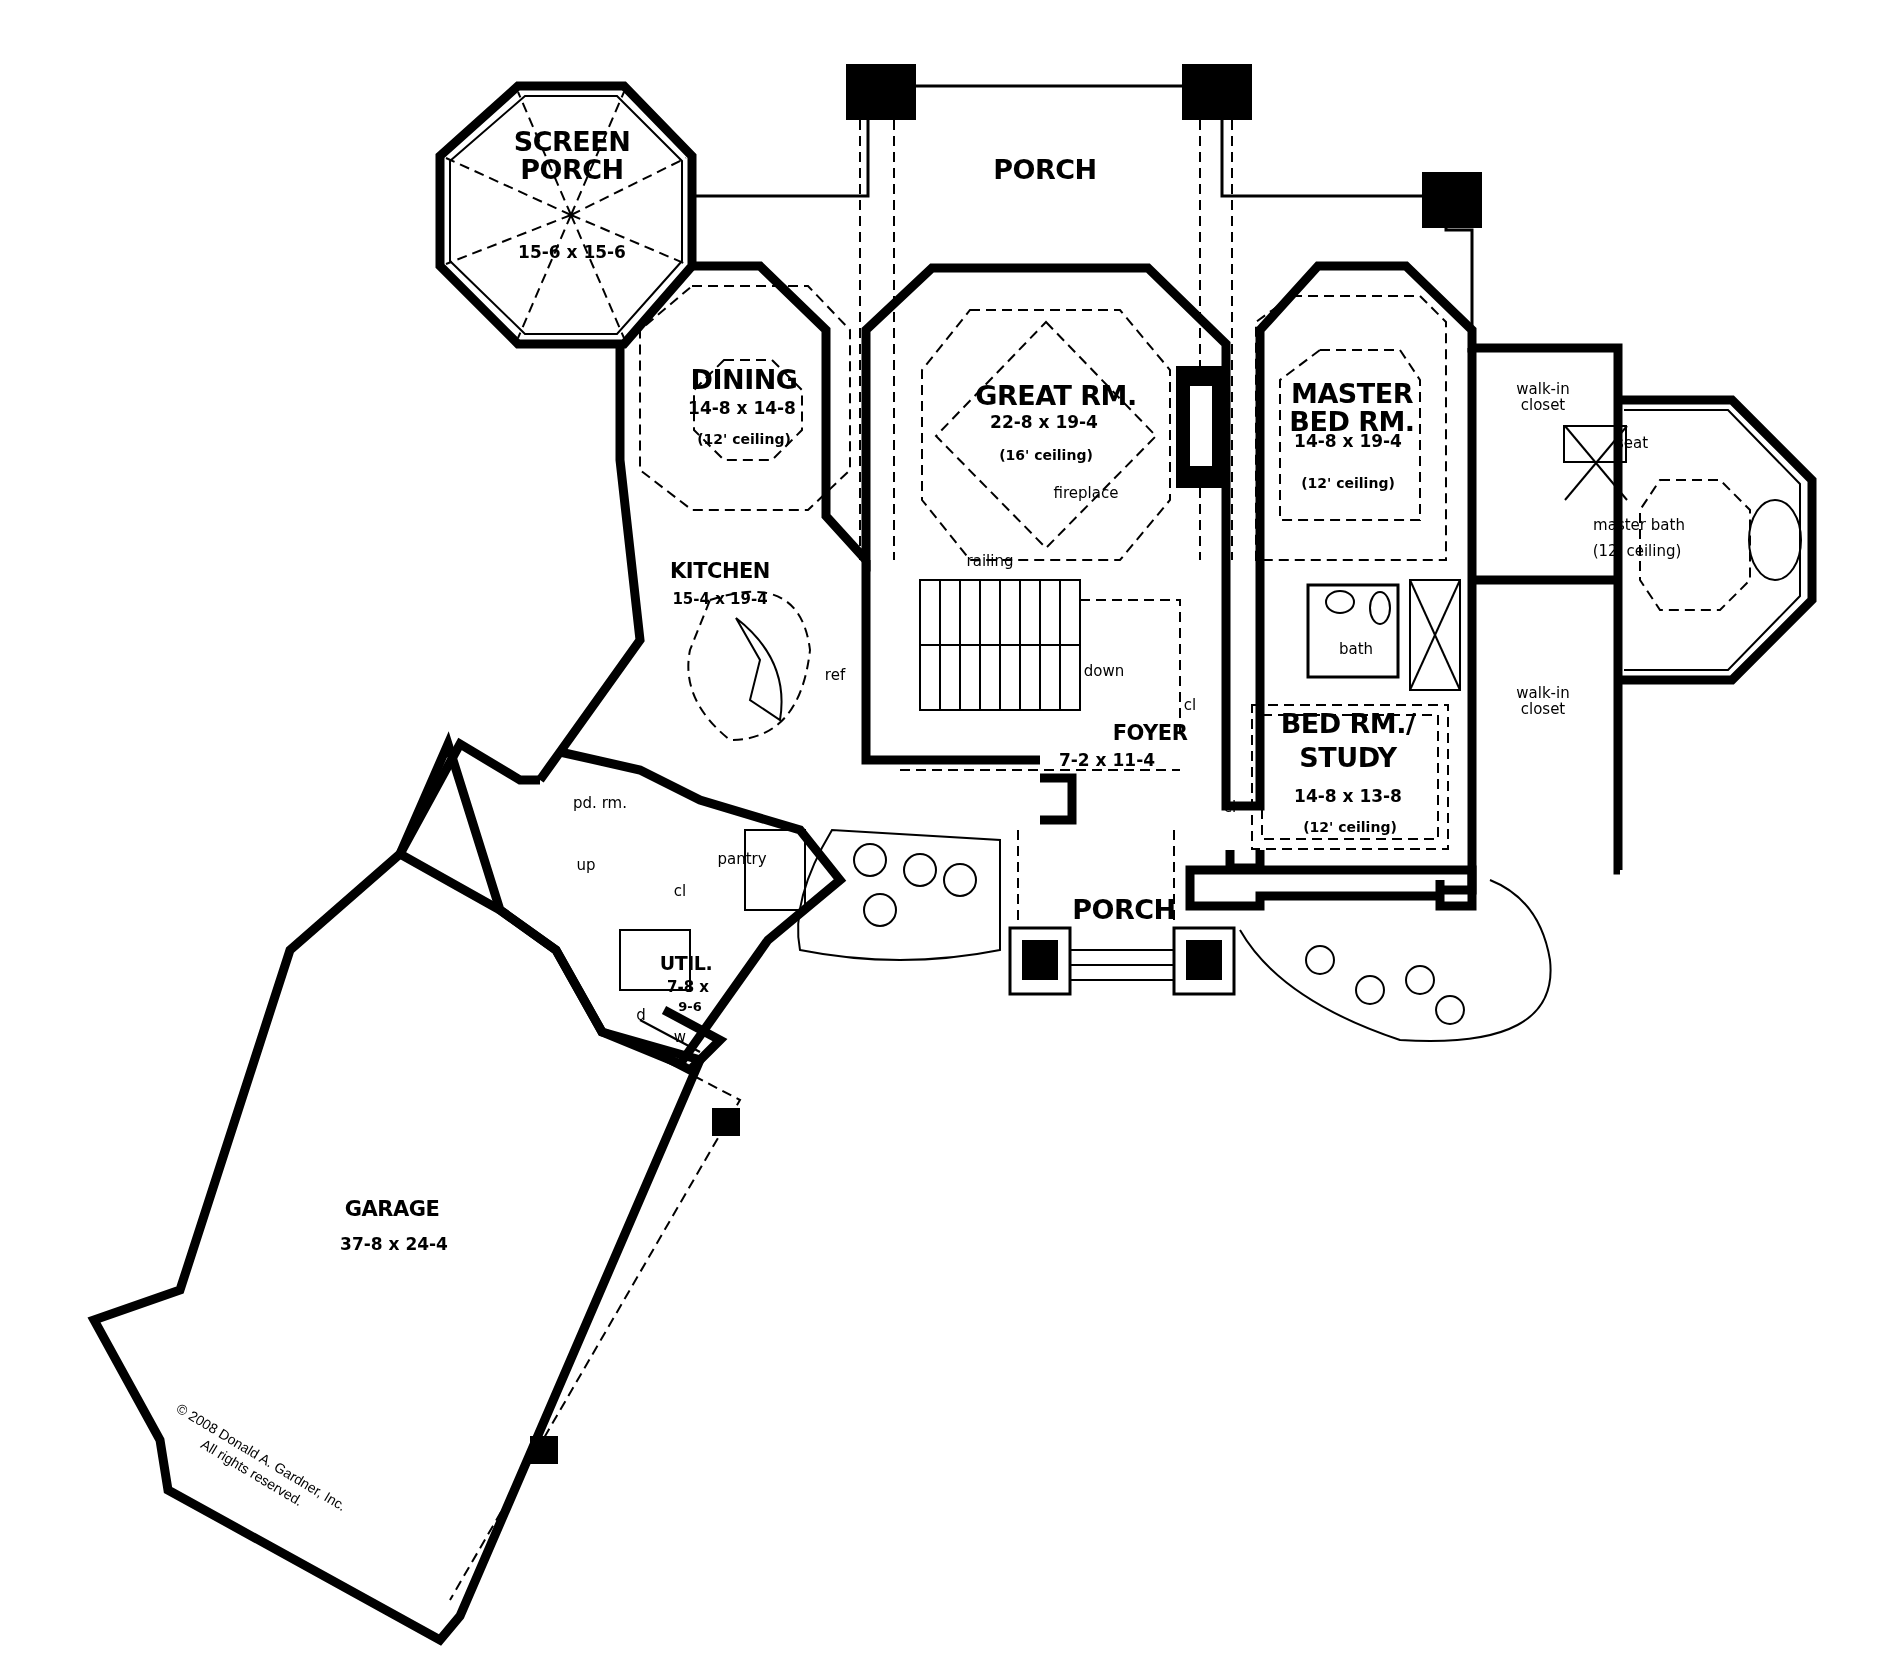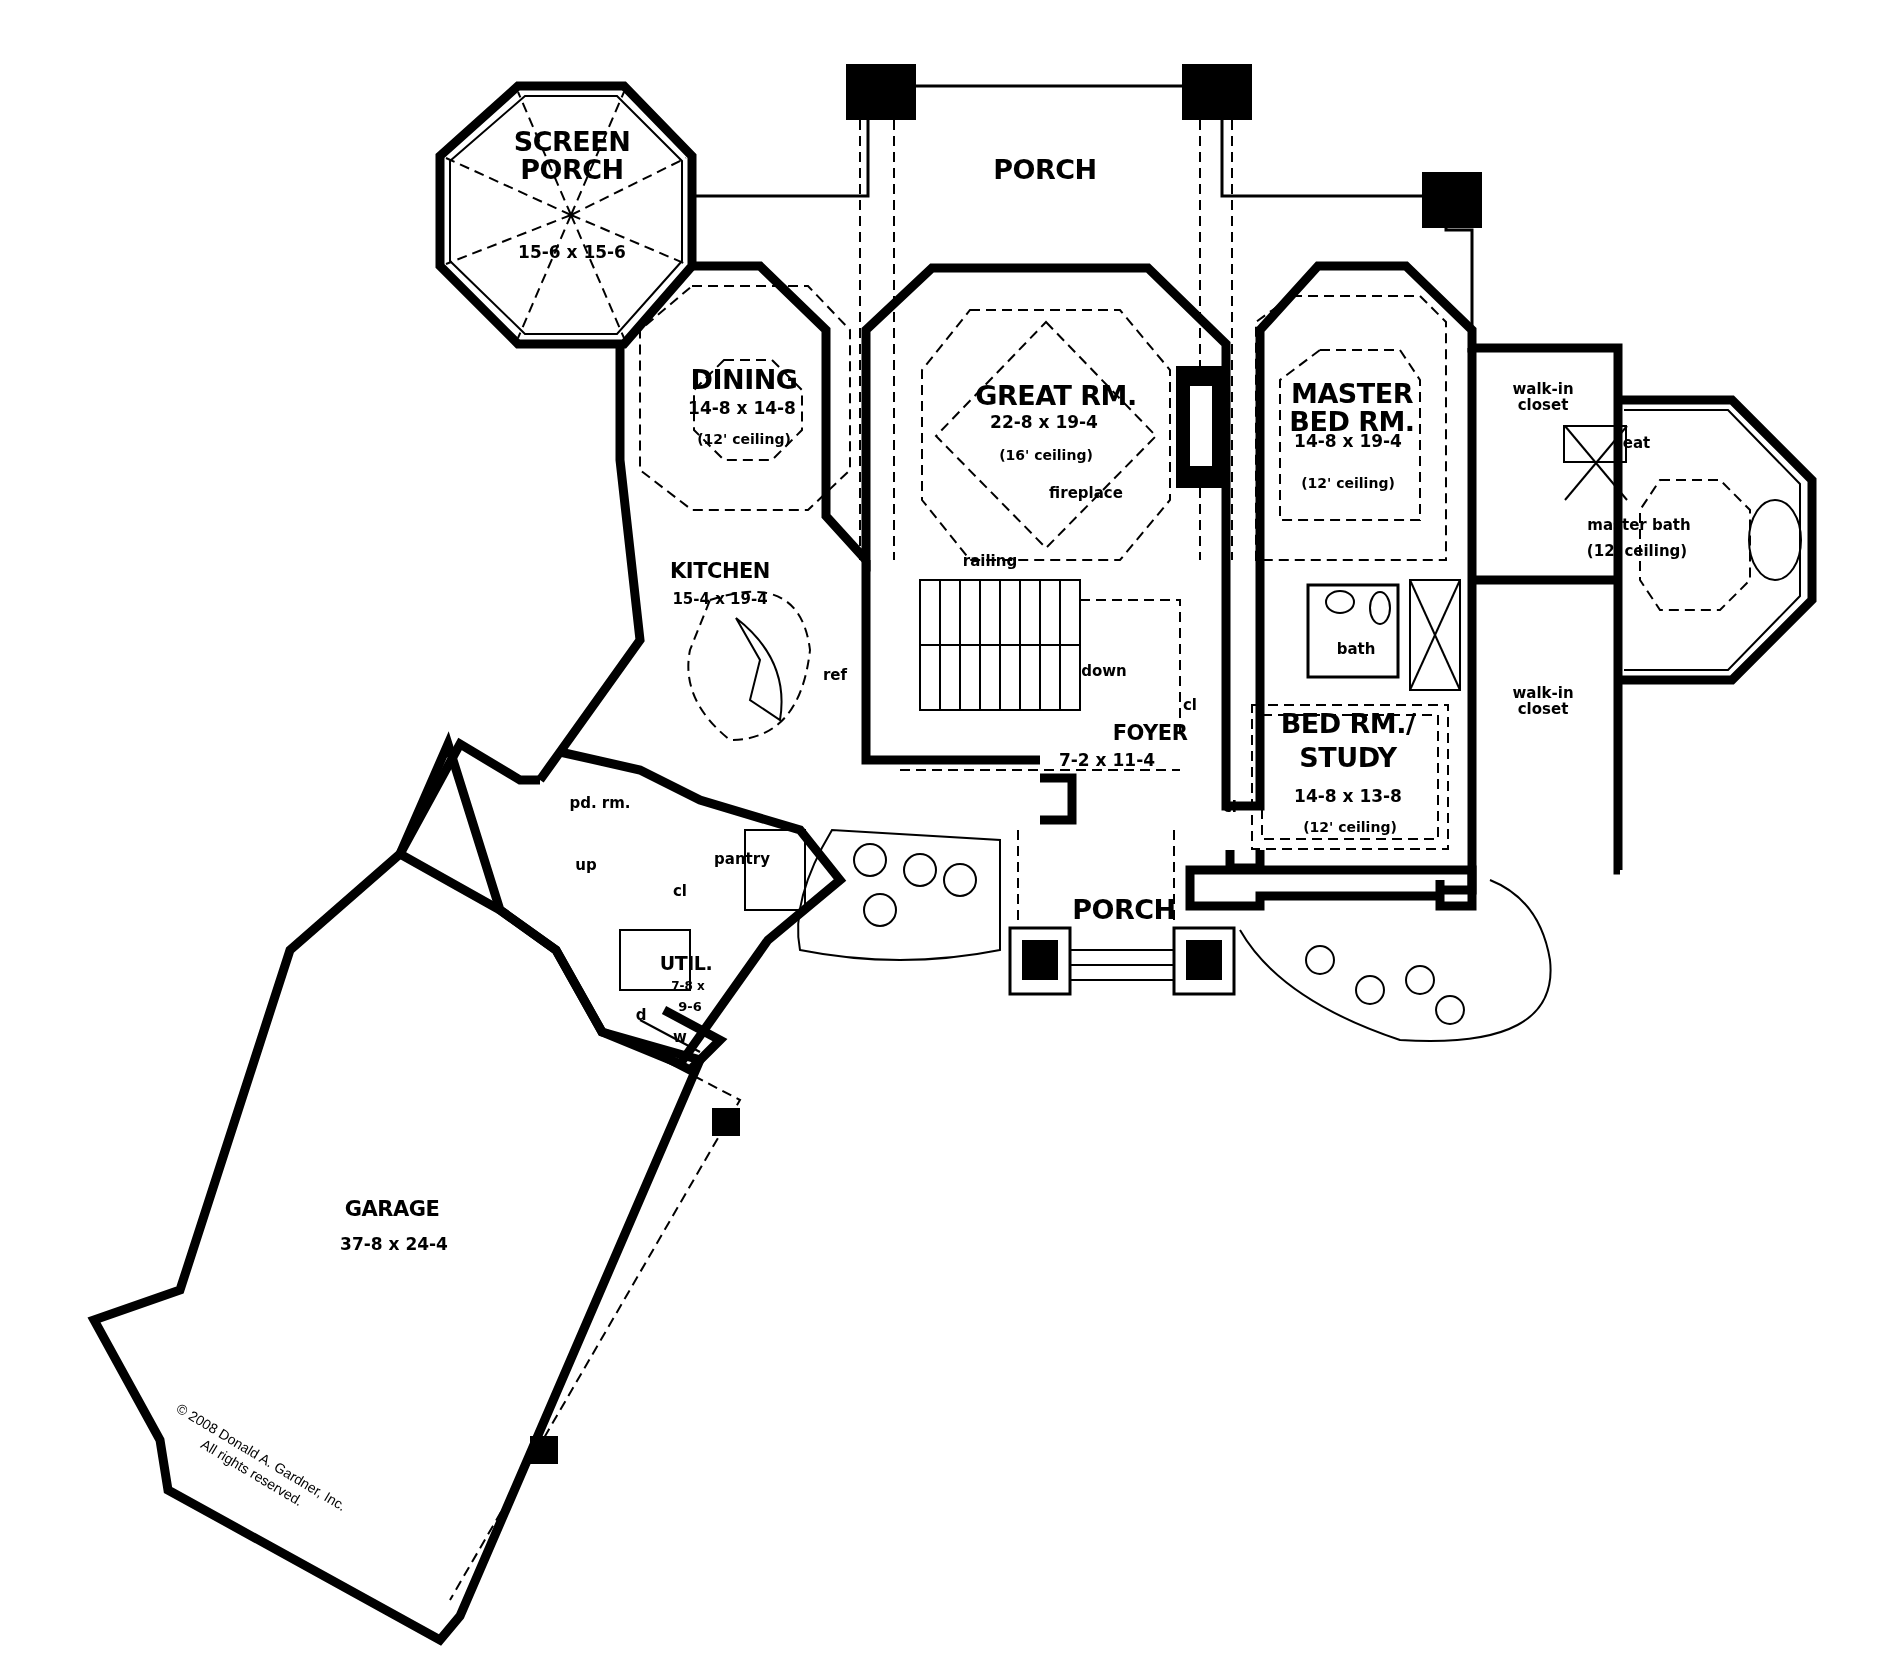--- a/index.html
+++ b/index.html
@@ -7,21 +7,21 @@
   #plan { position:absolute; left:0; top:0; width:1900px; height:1664px; }
   .wall { fill:none; stroke:#000; stroke-width:9; stroke-linejoin:miter; }
   .wall-thin { fill:none; stroke:#000; stroke-width:3; }
   .dash { fill:none; stroke:#000; stroke-width:2; stroke-dasharray:10 6; }
   .line { fill:none; stroke:#000; stroke-width:2; }
   .solid { fill:#000; }
   .lbl { position:absolute; color:#000; text-align:center; white-space:nowrap; line-height:1.05; transform:translate(-50%, 0); }
   .room-name { font-family:"DejaVu Sans", sans-serif; font-weight:bold; font-size:27px; letter-spacing:-0.5px; }
   .room-dim { font-family:"DejaVu Sans", sans-serif; font-weight:bold; font-size:17px; }
   .room-note { font-family:"DejaVu Sans", sans-serif; font-weight:bold; font-size:14px; }
-  .small { font-family:"DejaVu Sans", sans-serif; font-weight:bold; font-size:15px; }
+  .small { font-family:"DejaVu Sans", sans-serif; font-weight:normal; font-size:15px; }
   .copyright { position:absolute; font-family:"Liberation Sans", sans-serif; font-size:14px; color:#000; transform-origin:0 0; transform:rotate(31deg); line-height:1.25; text-align:center; }
 </style>
 </head>
 <body>
 
 <svg id="plan" viewBox="0 0 1900 1664" xmlns="http://www.w3.org/2000/svg">
 
   <g>
     <polygon class="wall" points="518,86 624,86 692,156 692,266 624,344 518,344 440,266 440,156"></polygon>
     <polygon class="line" points="525,96 617,96 682,161 682,261 617,334 525,334 450,261 450,161"></polygon>
@@ -221,21 +221,21 @@
 <div class="lbl room-note" style="left:1350px; top:820px;">(12' ceiling)</div>
 
 <div class="lbl room-name" style="left:1124px; top:896px;">PORCH</div>
 
 <div class="lbl small" style="left:600px; top:796px;">pd. rm.</div>
 <div class="lbl small" style="left:586px; top:858px;">up</div>
 <div class="lbl small" style="left:742px; top:852px;">pantry</div>
 <div class="lbl small" style="left:680px; top:884px;">cl</div>
 
 <div class="lbl room-name" style="left:686px; top:954px; font-size:19px;">UTIL.</div>
-<div class="lbl room-dim" style="left:688px; top:980px; font-size:12px;">7-8 x</div>
+<div class="lbl room-dim" style="left:688px; top:980px; font-size:15px;">7-8 x</div>
 <div class="lbl room-dim" style="left:690px; top:1000px; font-size:13px;">9-6</div>
 <div class="lbl small" style="left:641px; top:1008px;">d</div>
 <div class="lbl small" style="left:680px; top:1030px;">w</div>
 
 <div class="lbl room-name" style="left:392px; top:1198px; font-size:21px;">GARAGE</div>
 <div class="lbl room-dim" style="left:394px; top:1236px;text-align:right;">37-8 x 24-4</div>
 
 <div class="copyright" style="left:182px; top:1400px;">
   <div>© 2008 Donald A. Gardner, Inc.</div>
   <div>All rights reserved.</div>

